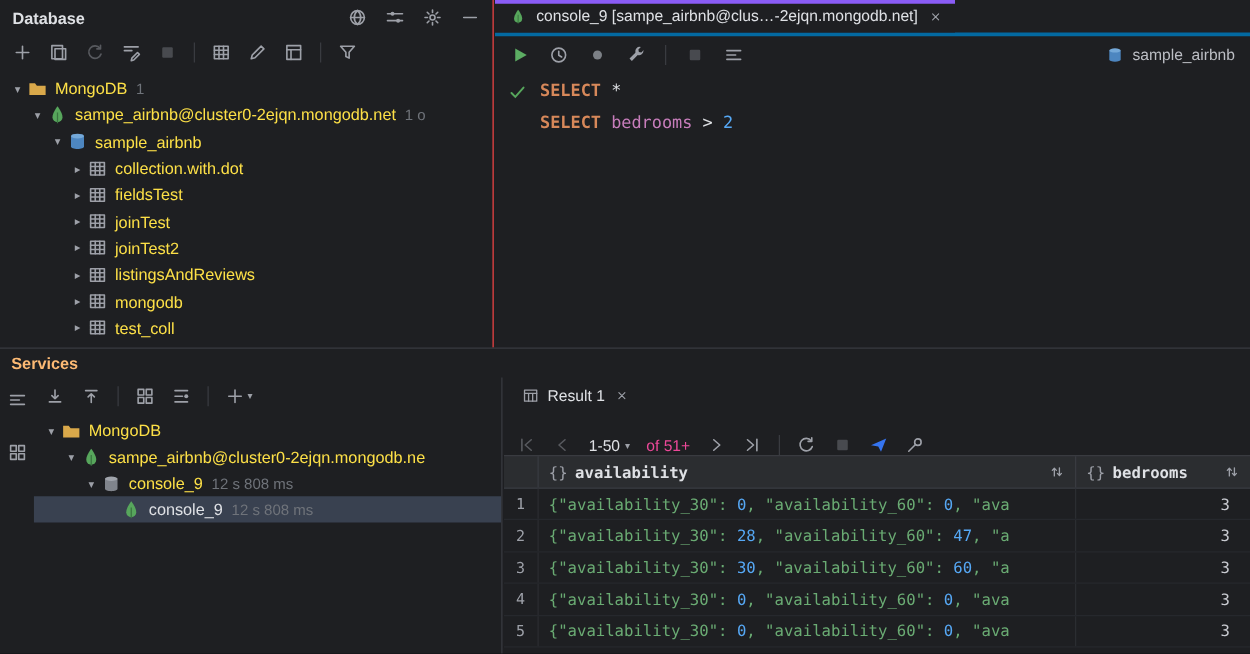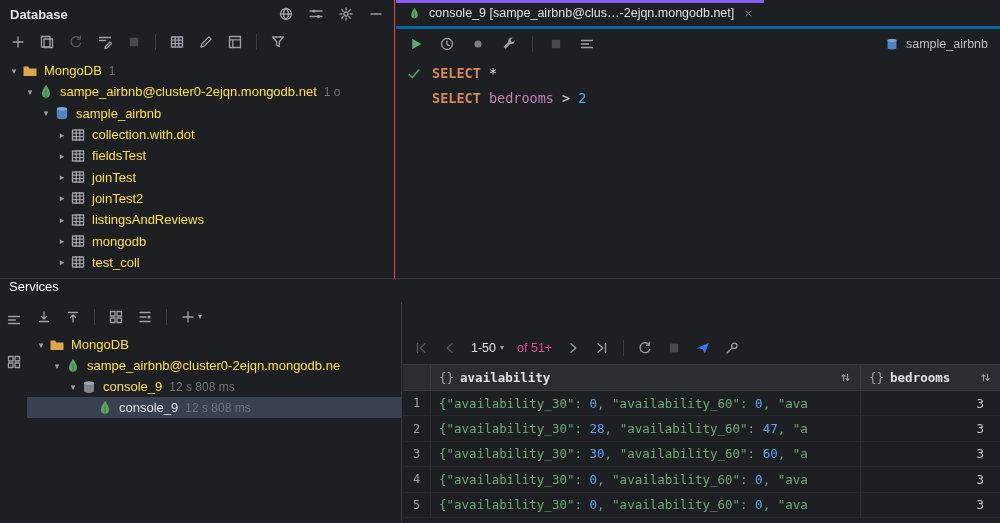--- a/index.html
+++ b/index.html
@@ -40,36 +40,36 @@
   .code-line{display:flex;white-space:pre;align-items:center}
   .gutter{width:36px;flex:0 0 36px;display:inline-flex;justify-content:center;align-items:center}
   .gutter svg{width:14px;height:14px}
   .tok-keyword{color:#d7885a;font-weight:bold}
   .tok-plain{color:#dfe1e5}
   .tok-field{color:#c77dbb}
   .tok-number{color:#56a8f5}
 
   
   .bottom{position:absolute;left:0;top:278px;right:0;bottom:0;border-top:1px solid #393b40}
-  .services-header{height:23px;display:flex;align-items:flex-start;padding:0 9px;font-weight:400;color:#ffffff}
+  .services-header{height:23px;display:flex;align-items:center;padding:0 9px;font-weight:700;color:#fdba74}
   .services-body{position:absolute;left:0;top:23px;right:0;bottom:0}
   .left-strip{position:absolute;left:0;top:0;bottom:0;width:27px;display:flex;flex-direction:column;align-items:center;padding-top:10px;gap:26px}
   .services-main{position:absolute;left:27px;top:0;bottom:0;width:375px;border-right:1px solid #393b40;overflow:hidden}
   .services-toolbar{height:29px;display:flex;align-items:center;gap:13px;padding:0 9px}
   .services-main .tree{padding-top:3px}
   .services-main .trow{height:21px}
   .plus-combo{display:flex;align-items:center;gap:2px}
   .caret{color:#9da0a8;font-size:8px;line-height:1}
 
   
   .result-panel{position:absolute;left:403px;top:0;right:0;bottom:0;overflow:hidden}
   .result-tabs{height:29px;display:flex;align-items:center;gap:2px;padding:0 4px}
   .rtab{display:flex;align-items:center;gap:6px;height:100%;padding:0 9px;color:#9da0a8;font-size:12.5px}
   .rtab.active{color:#dfe1e5}
-  .pager{height:33px;display:flex;align-items:center;gap:13px;padding:0 10px;font-size:12.5px}
+  .pager{height:33px;display:flex;align-items:flex-end;gap:13px;padding:0 10px;font-size:12.5px}
   .pager .range{color:#dfe1e5;display:flex;align-items:center;gap:4px}
   .pager .total{color:#ec4899}
   .grid{position:absolute;left:0;top:62px;right:0;bottom:0;font-family:"DejaVu Sans Mono",monospace;font-size:12.5px;overflow:hidden}
   .grid-header{display:flex;height:27px;background:#2b2d30;border-top:1px solid #393b40;border-bottom:1px solid #393b40;align-items:stretch}
   .gh-num{flex:0 0 28px;border-right:1px solid #393b40}
   .gh-col{display:flex;align-items:center;gap:6px;padding:0 8px;border-right:1px solid #393b40;color:#dfe1e5;font-weight:bold}
   .gh-col .type{color:#9da0a8;font-weight:normal}
   .gh-avail{flex:0 0 430px}
   .gh-bed{flex:1;border-right:none}
   .sort{margin-left:auto;display:inline-flex}
@@ -444,20 +444,34 @@
                 </svg>
               </span>
               <span class="tlabel">console_9</span>
               <span class="meta">12 s 808 ms</span>
             </div>
           </div>
       </div>
 
       <div class="result-panel">
         <div class="result-tabs">
+          <div class="rtab active">
+            <span class="icn small">
+                <svg viewBox="0 0 16 16">
+                  <rect x="2" y="2.5" width="12" height="11" stroke="#9da0a8" stroke-width="1.3" fill="none" stroke-linecap="round" stroke-linejoin="round"></rect>
+                  <path d="M2 5.8h12M6 5.8v7.7M10 5.8v7.7" stroke="#9da0a8" stroke-width="1.3" fill="none" stroke-linecap="round" stroke-linejoin="round"></path>
+                </svg>
+              </span>
+            <span>Result 1</span>
+            <span class="tab-close">
+                <svg viewBox="0 0 16 16">
+                  <path d="M4.5 4.5l7 7M11.5 4.5l-7 7" stroke="#9da0a8" stroke-width="1.3" fill="none" stroke-linecap="round" stroke-linejoin="round"></path>
+                </svg>
+              </span>
+          </div>
         </div>
         <div class="pager">
           <span class="icn dim">
               <svg viewBox="0 0 16 16">
                 <path d="M4.5 3.5v9" stroke="#9da0a8" stroke-width="1.3" fill="none" stroke-linecap="round" stroke-linejoin="round"></path>
                 <path d="M12 3.8L7.2 8l4.8 4.2" stroke="#9da0a8" stroke-width="1.3" fill="none" stroke-linecap="round" stroke-linejoin="round"></path>
               </svg>
             </span>
           <span class="icn dim">
               <svg viewBox="0 0 16 16">

